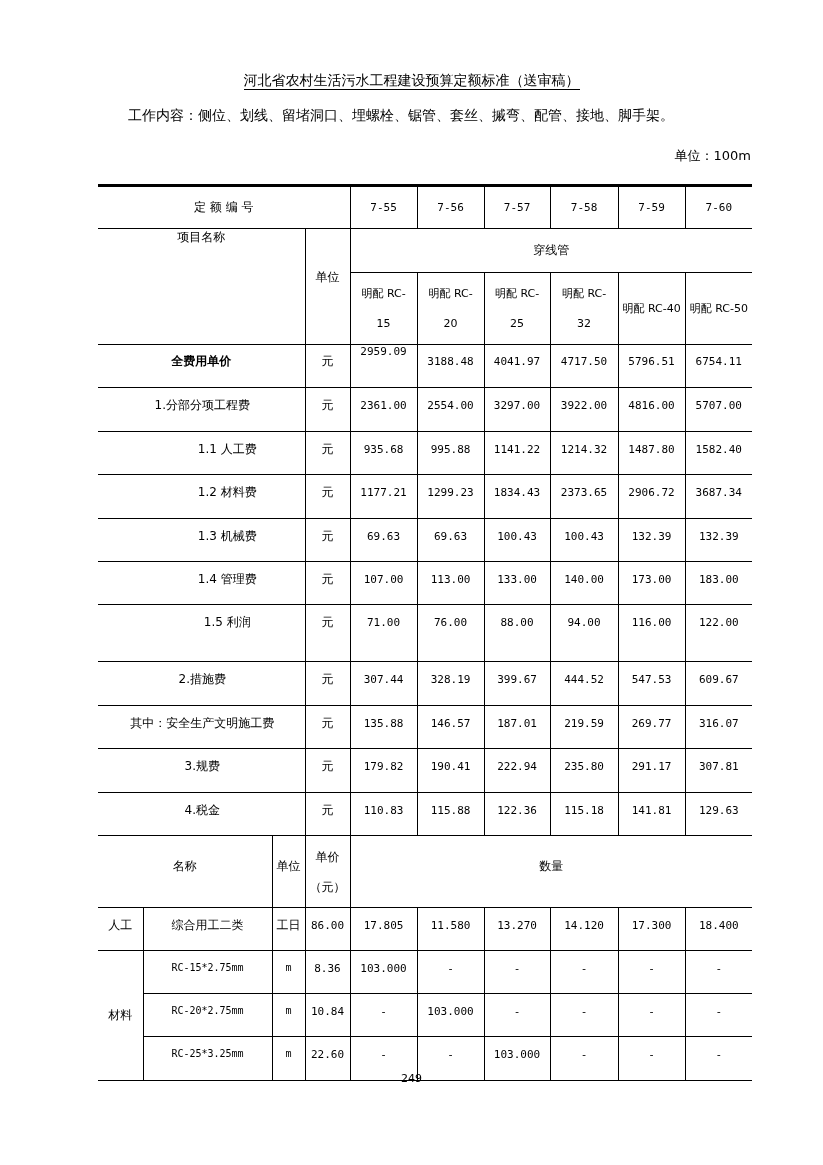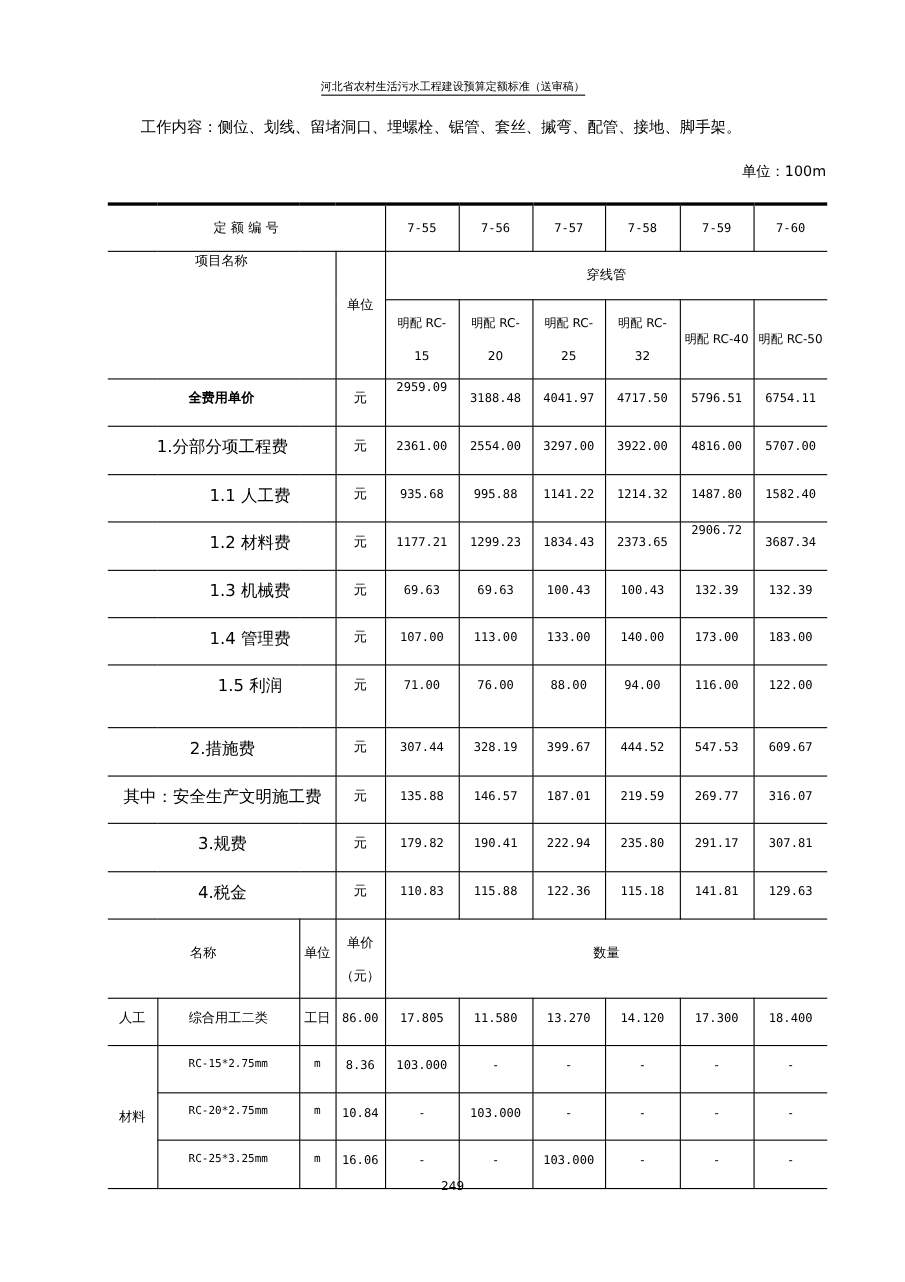--- a/index.html
+++ b/index.html
@@ -1,30 +1,30 @@
 <!DOCTYPE html>
 <html><head>
 <meta charset="utf-8">
 <style>
   html, body { margin: 0; padding: 0; background: #ffffff; }
   body { width: 823px; height: 1165px; position: relative; overflow: hidden;
          font-family: "DejaVu Sans", "Liberation Sans", sans-serif; color: #000; }
-  .title { position: absolute; left: 0; width: 823px; top: 72px; text-align: center; font-size: 10px; }
+  .title { position: absolute; left: 0; width: 823px; top: 72px; text-align: center; font-size: 14px; }
   .title span { border-bottom: 1px solid #000; padding-bottom: 1px; }
   .work { position: absolute; left: 128px; top: 107px; font-size: 14px; }
   .unit { position: absolute; right: 72px; top: 147px; font-size: 13px; }
   table.q { position: absolute; left: 98px; top: 184px; border-collapse: collapse; table-layout: fixed;
             width: 654px; font-size: 11px; }
   table.q td { border: 1px solid #000; text-align: center; vertical-align: middle; padding: 0; overflow: hidden; }
   table.q tr.top td { border-top: 3px solid #000; }
   table.q tr.bottom td { border-bottom: 1px solid #000; }
   table.q td.first { border-left: none; }
   table.q td.last { border-right: none; }
   .num { font-family: "DejaVu Sans Mono", "Liberation Mono", monospace; font-size: 11px; }
-  .lbl { text-align: center; padding-left: 2px !important; font-size: 15px; }
+  .lbl { text-align: center; padding-left: 2px !important; font-size: 12px; }
   .lbl.ind { padding-left: 52px !important; }
   .bold { font-weight: bold; font-size: 12px; }
   .cn { font-size: 12px; }
   .sub { line-height: 30px; font-size: 11px; }
   .page { position: absolute; left: 0; width: 823px; top: 1072px; text-align: center; font-size: 11px; }
 </style>
 </head>
 <body>
 
 <div class="title"><span>河北省农村生活污水工程建设预算定额标准（送审稿）</span></div>
@@ -116,21 +116,21 @@
     <td class="num" style="vertical-align:top;padding-top:11px">1487.80</td>
     <td class="num last" style="vertical-align:top;padding-top:11px">1582.40</td>
   </tr>
   <tr style="height:44px">
     <td class="first lbl ind" colspan="3" style="vertical-align:top;padding-top:9px">1.2 材料费</td>
     <td class="cn" style="vertical-align:top;padding-top:9px">元</td>
     <td class="num" style="vertical-align:top;padding-top:11px">1177.21</td>
     <td class="num" style="vertical-align:top;padding-top:11px">1299.23</td>
     <td class="num" style="vertical-align:top;padding-top:11px">1834.43</td>
     <td class="num" style="vertical-align:top;padding-top:11px">2373.65</td>
-    <td class="num" style="vertical-align:top;">2906.72</td>
+    <td class="num" style="vertical-align:top;padding-top:11px">2906.72</td>
     <td class="num last" style="vertical-align:top;padding-top:11px">3687.34</td>
   </tr>
   <tr style="height:43px">
     <td class="first lbl ind" colspan="3" style="vertical-align:top;padding-top:9px">1.3 机械费</td>
     <td class="cn" style="vertical-align:top;padding-top:9px">元</td>
     <td class="num" style="vertical-align:top;padding-top:11px">69.63</td>
     <td class="num" style="vertical-align:top;padding-top:11px">69.63</td>
     <td class="num" style="vertical-align:top;padding-top:11px">100.43</td>
     <td class="num" style="vertical-align:top;padding-top:11px">100.43</td>
     <td class="num" style="vertical-align:top;padding-top:11px">132.39</td>
@@ -239,21 +239,21 @@
     <td class="num" style="vertical-align:top;padding-top:11px">-</td>
     <td class="num" style="vertical-align:top;padding-top:11px">103.000</td>
     <td class="num" style="vertical-align:top;padding-top:11px">-</td>
     <td class="num" style="vertical-align:top;padding-top:11px">-</td>
     <td class="num" style="vertical-align:top;padding-top:11px">-</td>
     <td class="num last" style="vertical-align:top;padding-top:11px">-</td>
   </tr>
   <tr class="bottom" style="height:44px">
     <td class="num" style="vertical-align:top;padding-top:11px;font-size:10px">RC-25*3.25mm</td>
     <td class="num" style="vertical-align:top;padding-top:11px;font-size:10px">m</td>
-    <td class="num" style="vertical-align:top;padding-top:11px">16.06</td>
+    <td class="num" style="vertical-align:top;padding-top:11px">22.60</td>
     <td class="num" style="vertical-align:top;padding-top:11px">-</td>
     <td class="num" style="vertical-align:top;padding-top:11px">-</td>
     <td class="num" style="vertical-align:top;padding-top:11px">103.000</td>
     <td class="num" style="vertical-align:top;padding-top:11px">-</td>
     <td class="num" style="vertical-align:top;padding-top:11px">-</td>
     <td class="num last" style="vertical-align:top;padding-top:11px">-</td>
   </tr>
 </tbody>
   </table>
 

